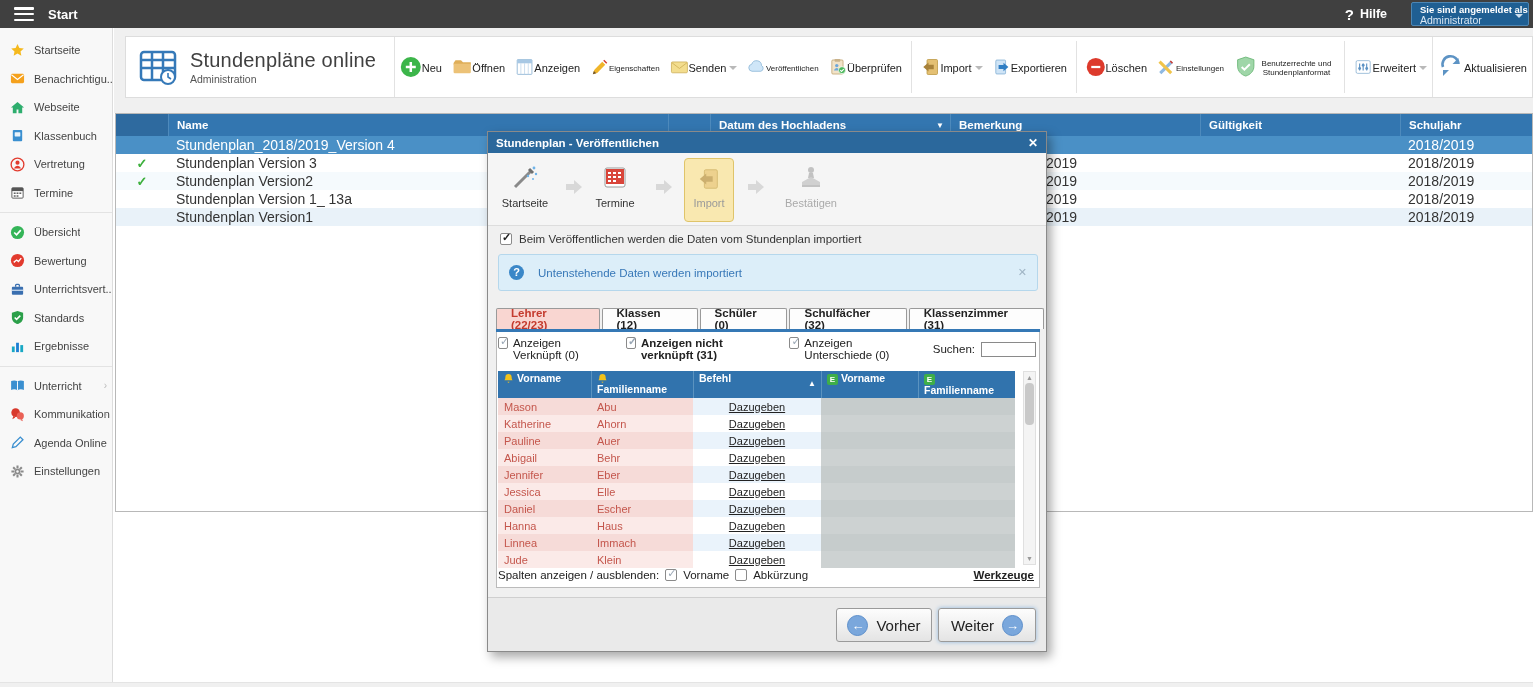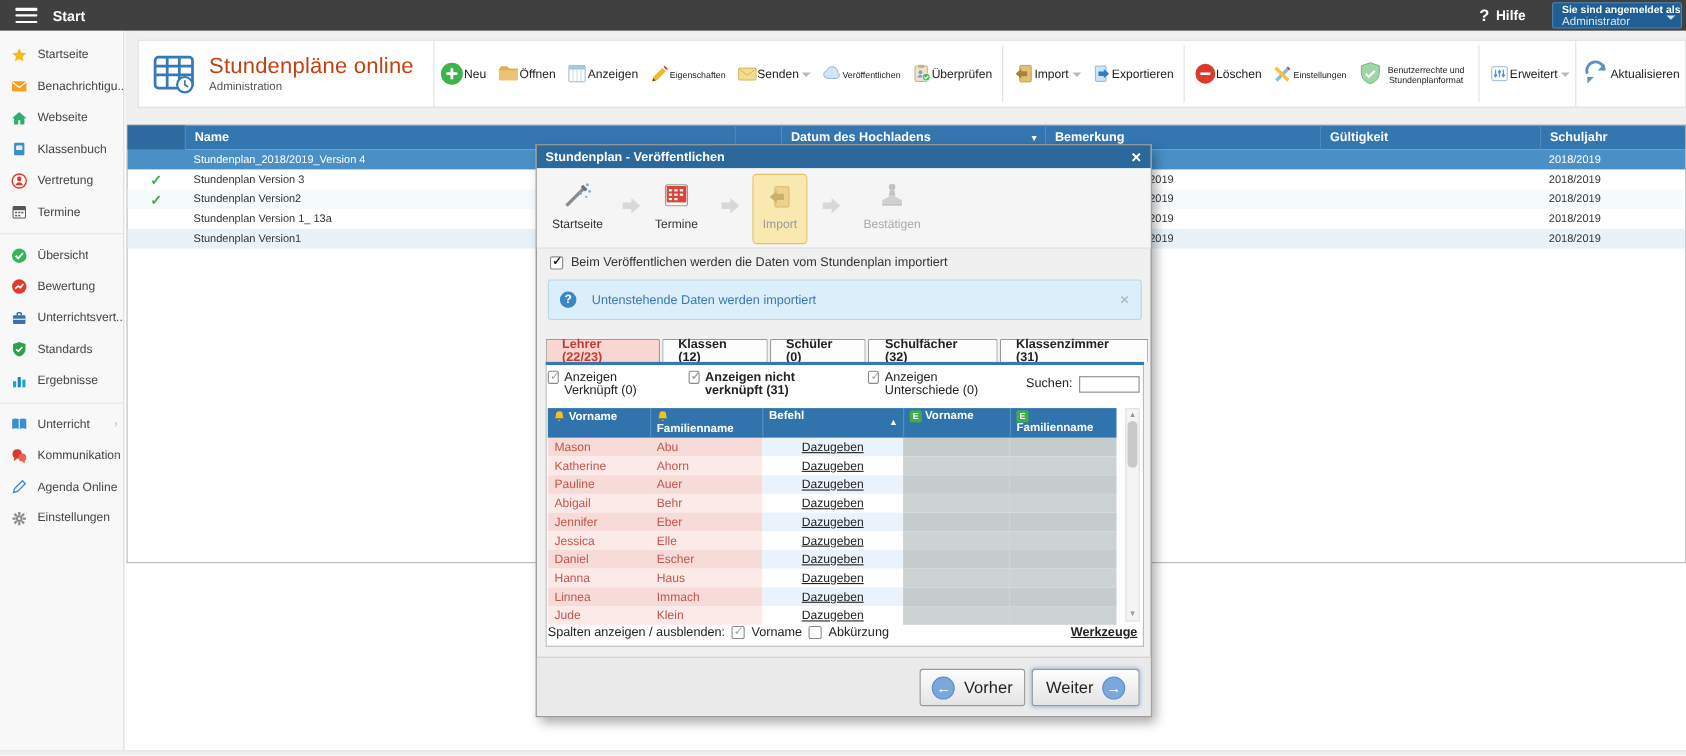--- a/index.html
+++ b/index.html
@@ -28,39 +28,39 @@
   .side-item .lbl { font-size:11px; color:#444; margin-left:9px; white-space:nowrap; overflow:hidden; }
   .side-item .chev { position:absolute; right:5px; color:#bbb; font-size:10px; }
   .side-div { height:1px; background:#e3e3e3; margin:5px 0; }
 
   
   .toolzone { position:absolute; left:114px; top:28px; right:0; height:85px; background:#f0f0f0; }
   .toolbar { position:absolute; left:11px; top:8px; right:0; height:62px; background:#fff; border:1px solid #ddd; display:flex; align-items:center; }
   .logo-group { display:flex; align-items:center; padding:0 18px 0 12px; height:100%; border-right:1px solid #e2e2e2; }
   .logo-icon { width:40px; height:40px; }
   .logo-text { margin-left:12px; }
-  .logo-title { font-size:20px; color:#c2410c; letter-spacing:.2px; white-space:nowrap; }
+  .logo-title { font-size:20px; color:#404040; letter-spacing:.2px; white-space:nowrap; }
   .logo-sub { font-size:10.5px; color:#555; margin-top:1px; }
   .tb-btn { display:flex; align-items:center; justify-content:center; min-width:46px; padding:0 5px; height:58px; cursor:pointer; }
   .tb-btn svg { width:26px; height:26px; }
   .tb-btn .tlbl { font-size:11px; color:#222; margin-top:2px; white-space:nowrap; display:flex; align-items:center; gap:3px; }
   .tb-btn .tlbl.small { font-size:8px; }
   .tb-btn .tlbl.tiny { font-size:8px; line-height:9px; text-align:center; white-space:normal; width:86px; }
   .dd-caret { width:0; height:0; border-left:4px solid transparent; border-right:4px solid transparent; border-top:4px solid #b9b9b9; display:inline-block; }
   .tb-sep { width:1px; height:52px; background:#e2e2e2; margin:0 4px; }
   .tb-refresh { margin-left:auto; border-left:1px solid #e2e2e2; height:100%; display:flex; align-items:center; }
 
   
   .main-table-wrap { position:absolute; left:115px; top:113px; right:0; height:399px; background:#fff; border:1px solid #b8b8b8; }
   .mt-grid { display:grid; grid-template-columns:52px 500px 42px 240px 250px 200px 1fr; }
   .mt-head { background:#3376b0; color:#fff; font-weight:bold; font-size:11.5px; height:22px; }
   .mt-head > div { display:flex; align-items:center; padding:0 8px; border-left:1px solid #4e8abc; position:relative; }
   .mt-head > div:first-child { border-left:none; background:#2e6a9f; }
   .mt-head .sortcar { position:absolute; right:6px; font-size:8px; }
-  .mt-row { height:18px; font-size:10px; cursor:pointer; }
+  .mt-row { height:18px; font-size:14px; cursor:pointer; }
   .mt-row > div { display:flex; align-items:center; padding:0 8px; overflow:hidden; white-space:nowrap; }
   .mt-row.sel { background:#4a90c6; color:#fff; }
   .mt-row.alt1 { background:#f5fafd; }
   .mt-row.alt2 { background:#e9f2f9; }
   .pub-check { justify-content:center; }
   .pub-check.on::before { content:"✓"; color:#3db03d; font-weight:bold; font-size:13px; }
   .cell-gueltig { padding-left:92px !important; color:#333; }
 
   .bottom-strip { position:absolute; left:0; bottom:0; width:1533px; height:5px; background:#f0f0f0; border-top:1px solid #e4e4e4; }
 

